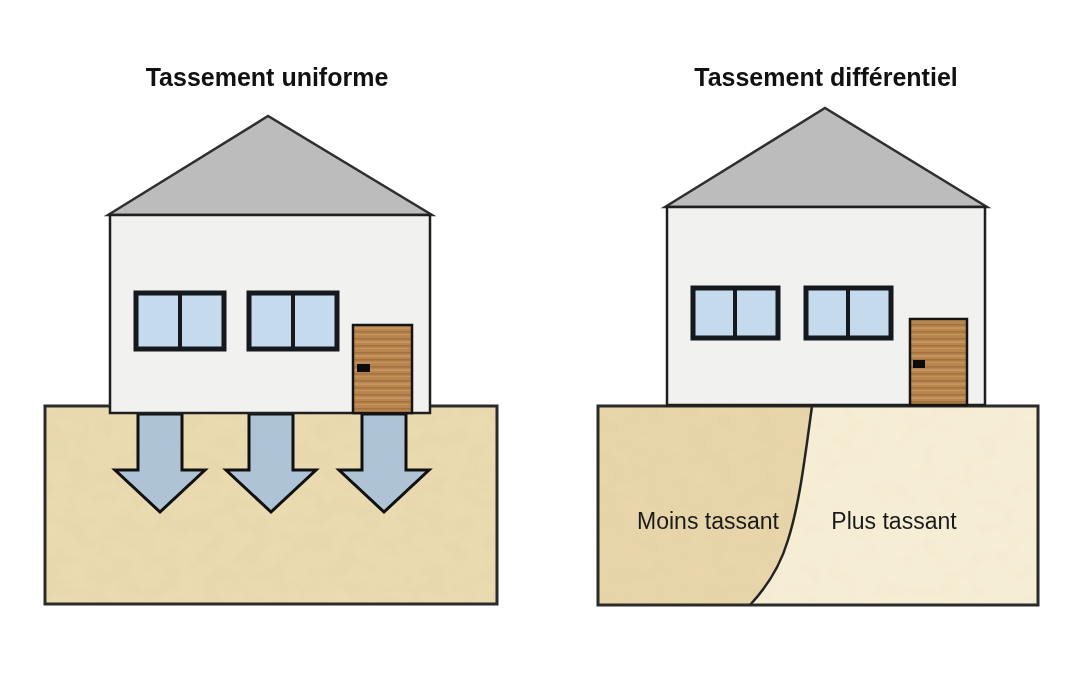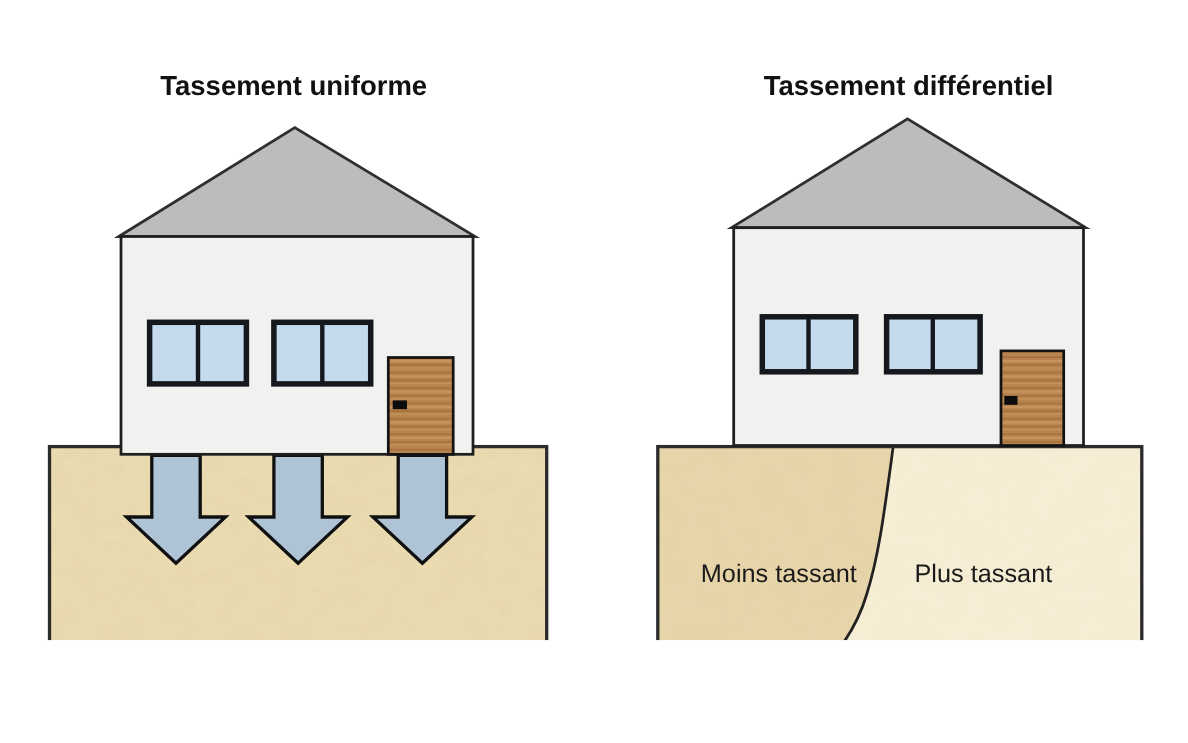--- a/index.html
+++ b/index.html
@@ -4,21 +4,21 @@
 <style>
   html, body {
     margin: 0;
     padding: 0;
     background: #ffffff;
     font-family: "Liberation Sans", sans-serif;
   }
   .canvas {
     position: relative;
     width: 1080px;
-    height: 582px;
+    height: 675px;
     background: #ffffff;
     overflow: hidden;
   }
   .canvas svg {
     position: absolute;
     left: 0;
     top: 0;
     display: block;
   }
   text.panel-title {

